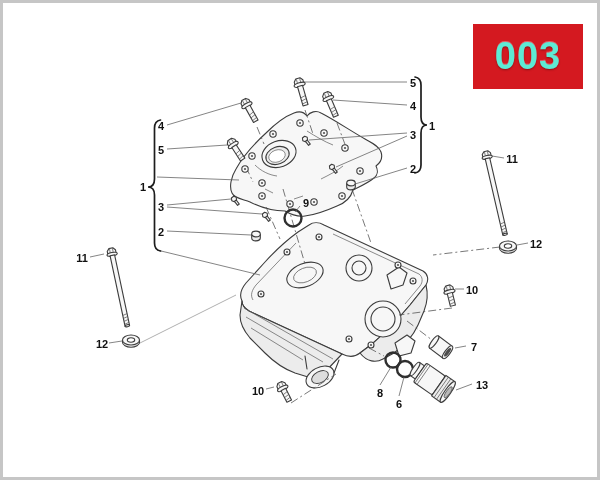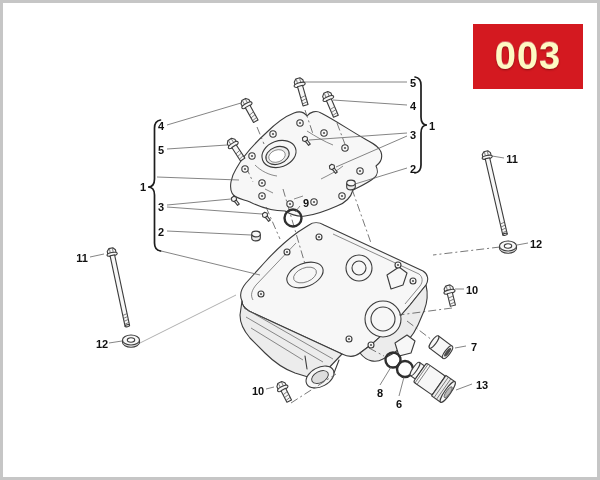--- a/index.html
+++ b/index.html
@@ -1,21 +1,21 @@
 <!DOCTYPE html>
 <html><head>
 <meta charset="utf-8">
 <style>
   html,body{margin:0;padding:0;background:#fff;}
   .page{position:relative;width:600px;height:480px;box-sizing:border-box;
         border:3px solid #c6c6c6;background:#ffffff;overflow:hidden;
         font-family:"Liberation Sans",sans-serif;}
   .badge{position:absolute;left:470px;top:21px;width:110px;height:65px;
          display:flex;align-items:center;justify-content:center;
-         font-weight:700;font-size:38px;color:#fef9c3;letter-spacing:1px;
+         font-weight:700;font-size:38px;color:#5eead4;letter-spacing:1px;
          text-shadow:0 1px 2px rgba(0,0,0,.35), 0 -1px 0 rgba(255,255,255,.35);}
   svg.diagram{position:absolute;left:0;top:0;width:600px;height:480px;}
   .pf {fill:#f7f7f7;stroke:#3c3c3c;stroke-width:1.1;stroke-linejoin:round;}
   .pfw{fill:#ffffff;stroke:#3c3c3c;stroke-width:1.1;}
   .pf2{fill:#ececec;stroke:#3c3c3c;stroke-width:1.1;stroke-linejoin:round;}
   .pl {fill:none;stroke:#3c3c3c;stroke-width:1.1;stroke-linecap:round;}
   .thin2{fill:none;stroke:#5a5a5a;stroke-width:.7;}
   .axis{stroke:#555;stroke-width:.8;stroke-dasharray:8 3 2 3;fill:none;}
   .lead{stroke:#666;stroke-width:.8;fill:none;}
   .thinline{stroke:#7a7a7a;stroke-width:.6;fill:none;}

